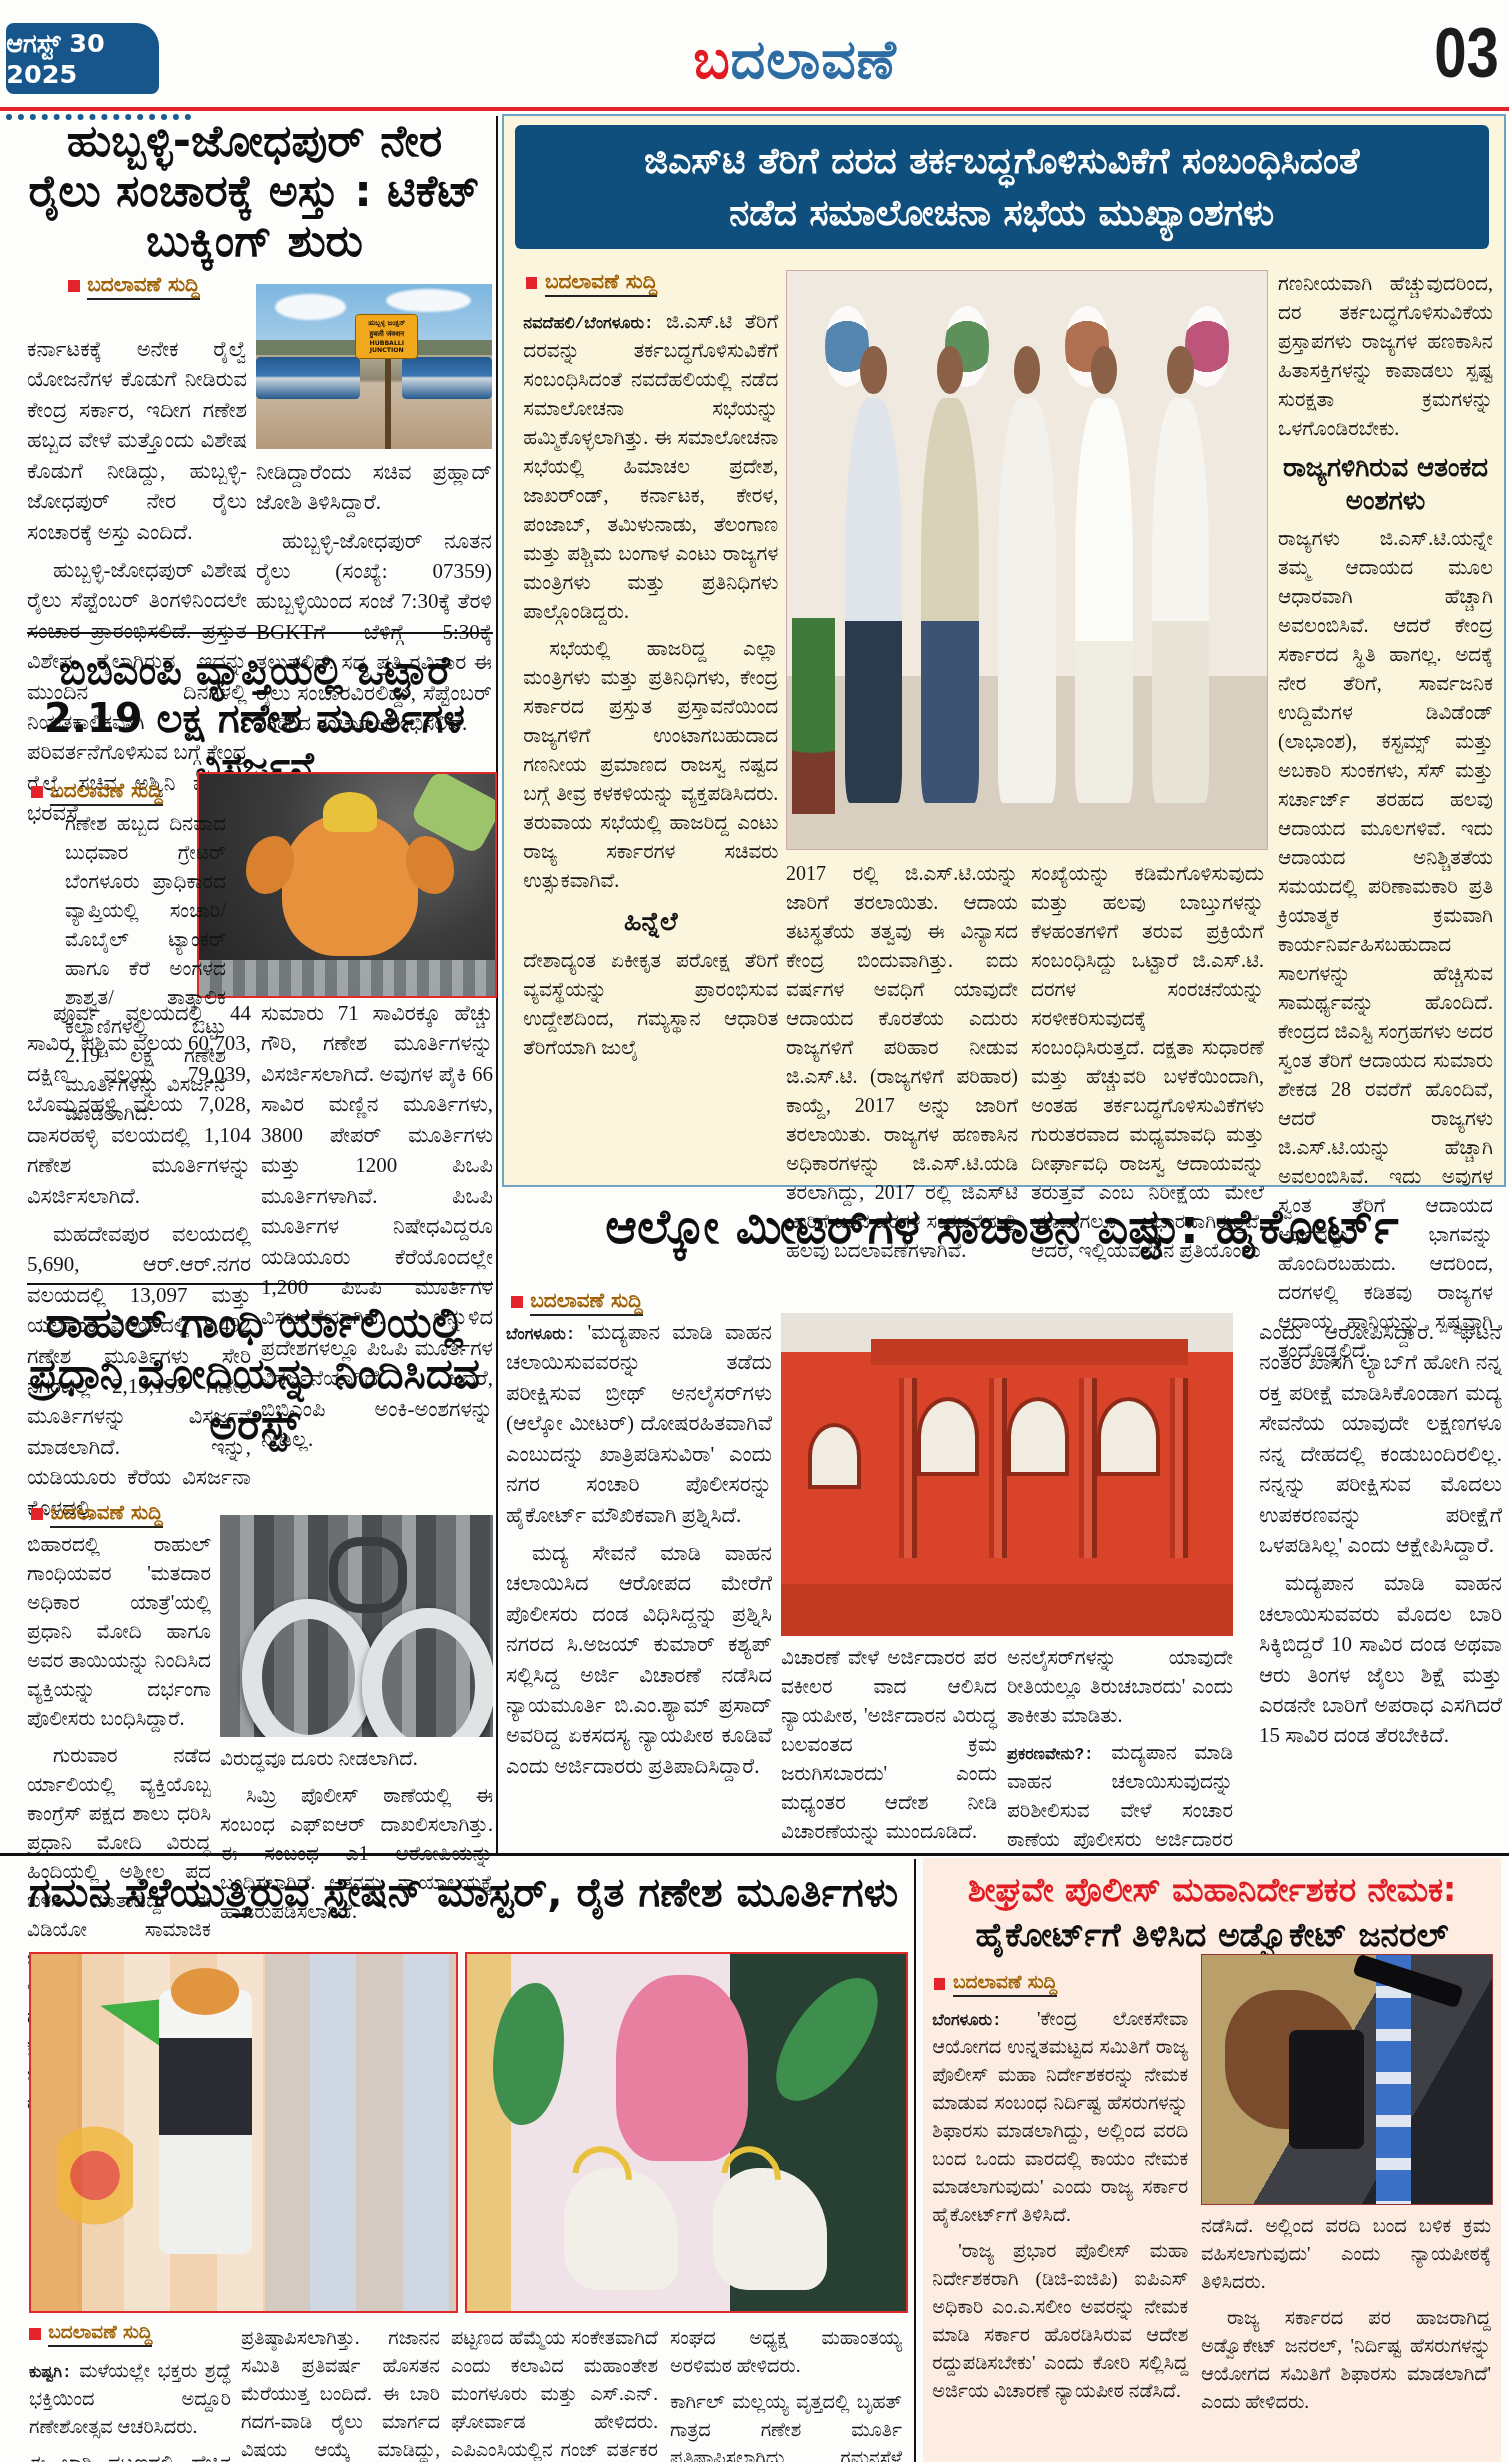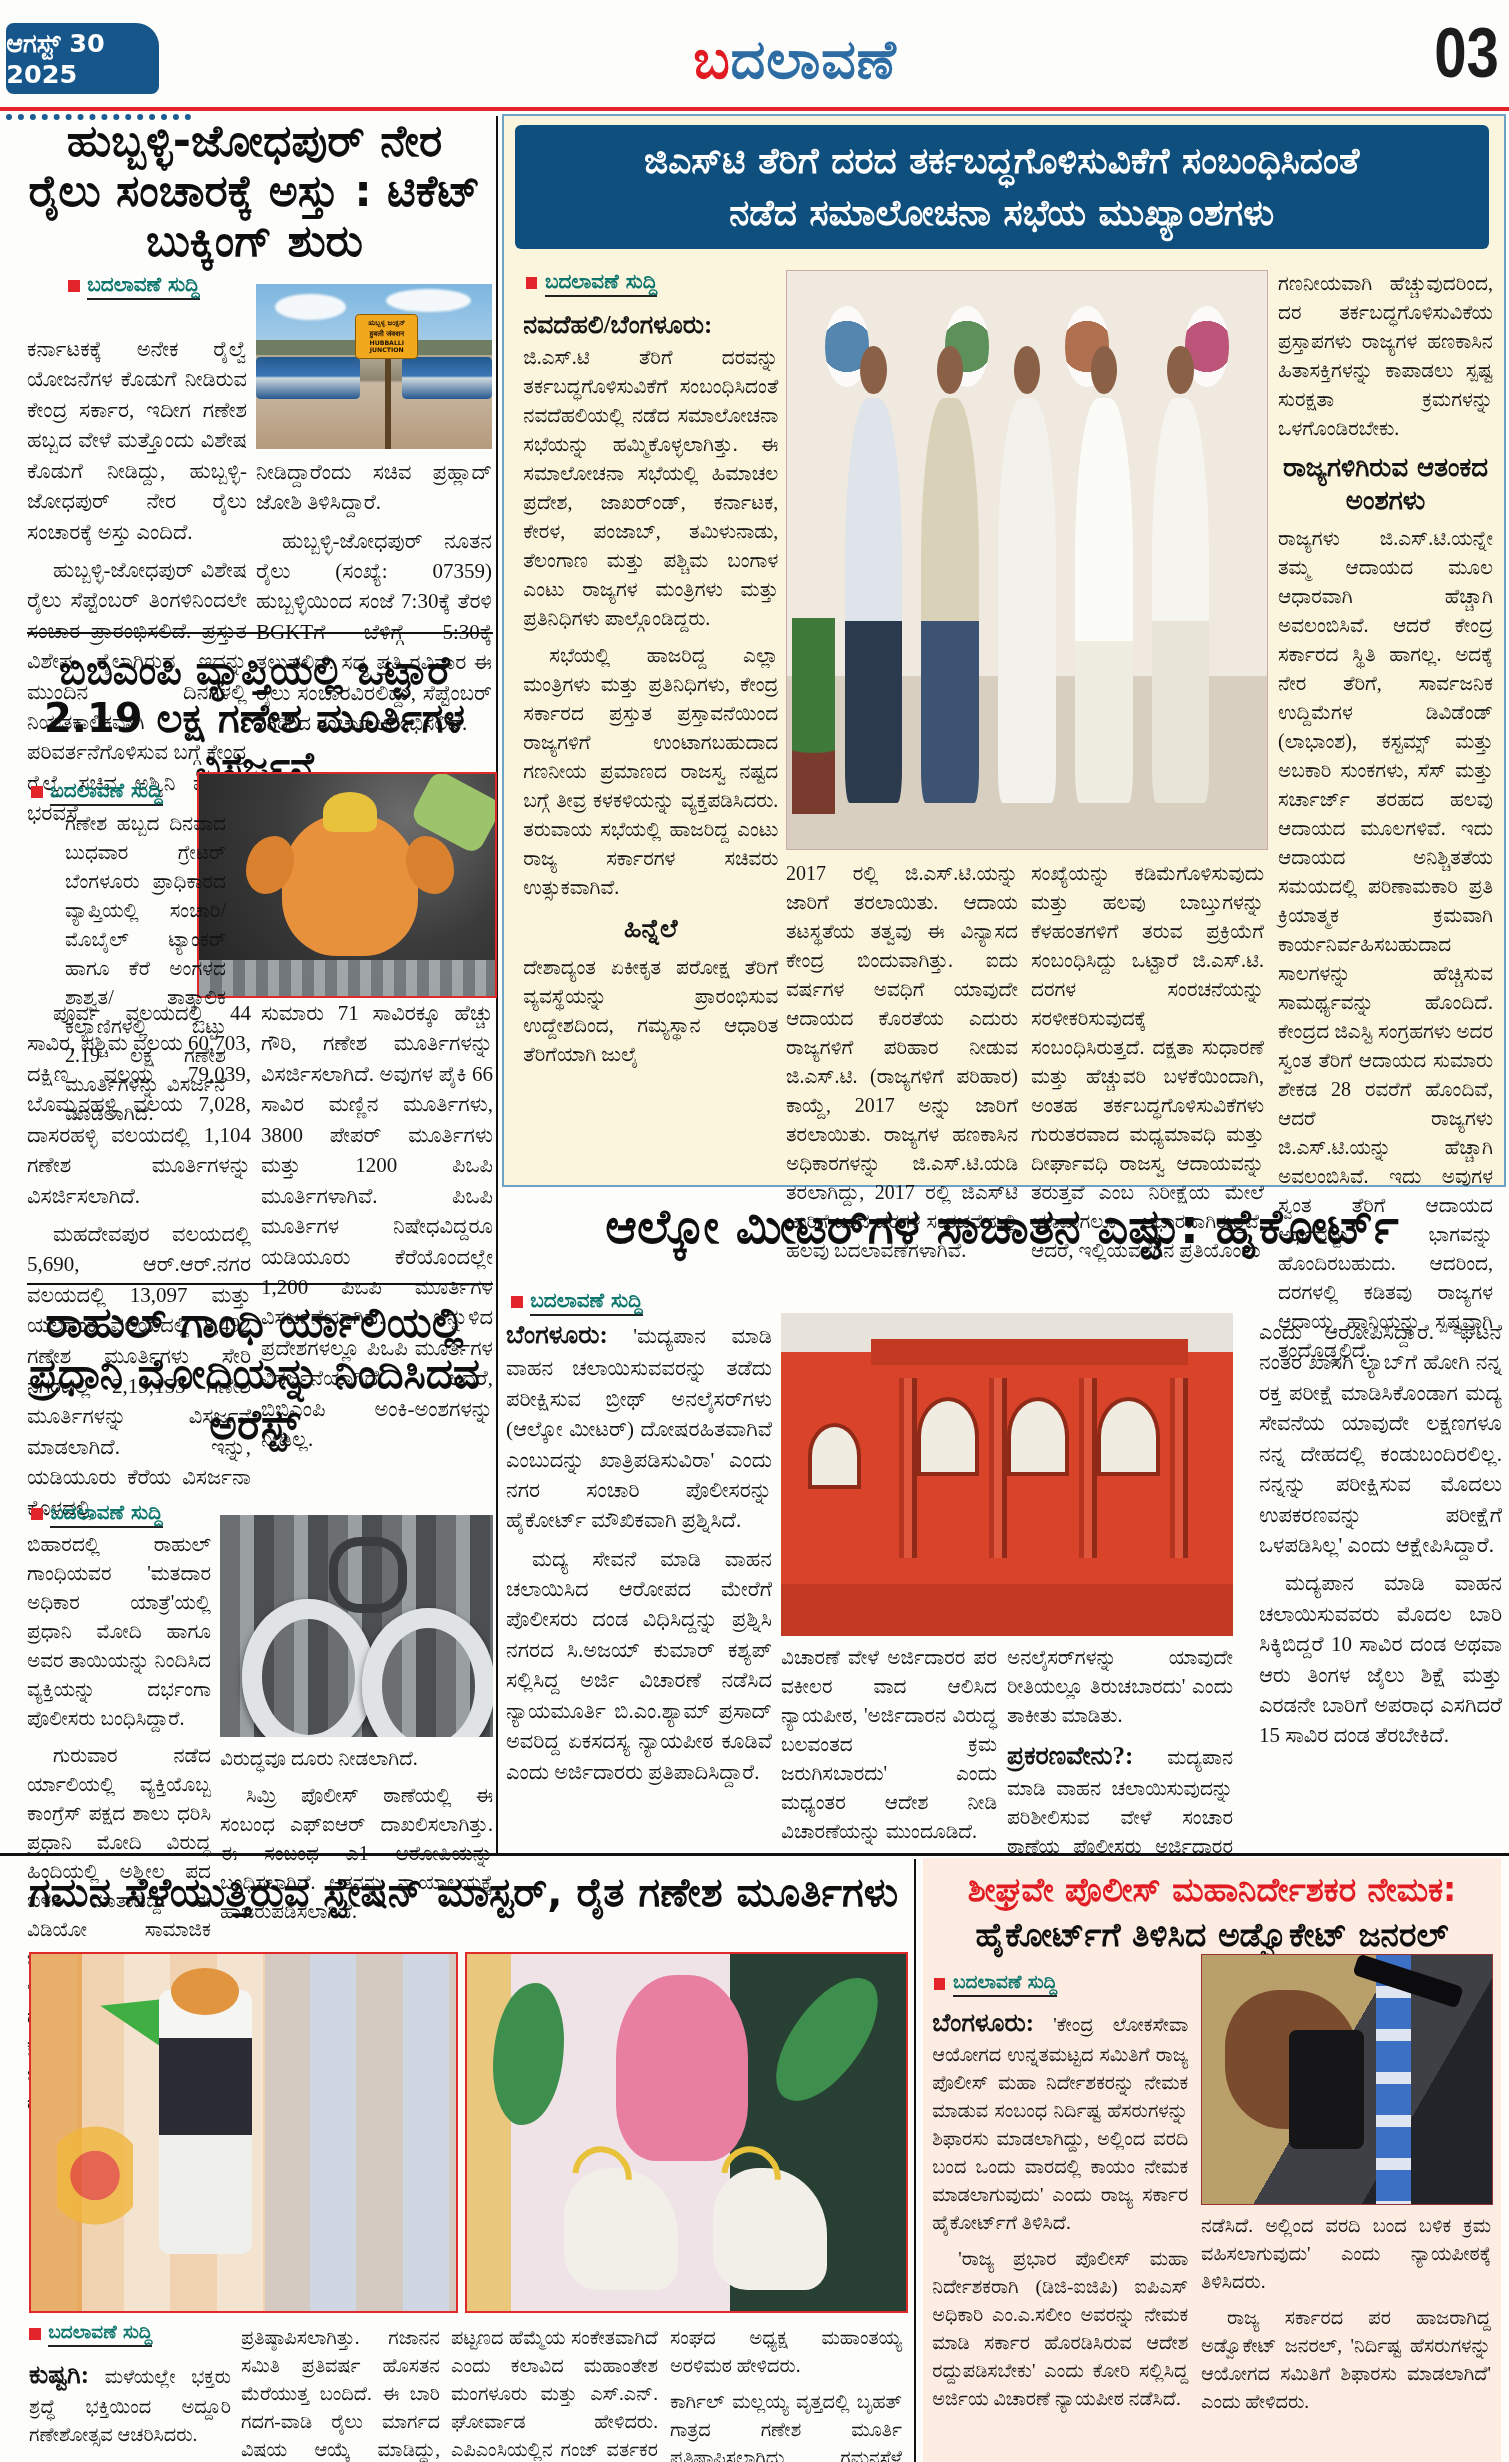--- a/index.html
+++ b/index.html
@@ -13,28 +13,28 @@
   .date-dots{left:6.2px;top:114px;width:185px;border-top:6.2px dotted #1b5d92;height:0;}
   .masthead{left:0;top:28px;width:100%;text-align:center;font-family:"DejaVu Sans",sans-serif;
     font-weight:800;font-size:54px;letter-spacing:0.8px;padding-left:40px;}
   .masthead .m1{color:#e11b22;}
   .masthead .m2{color:#2e6da4;}
   .page-num{right:10.8px;top:12.4px;font-family:"Liberation Sans",sans-serif;font-weight:700;
     font-size:71px;color:#1c1c1c;transform:scaleX(.82);transform-origin:right;}
   .red-rule{left:0;top:107px;width:100%;height:3.9px;background:#e3242b;}
   
   .hl{font-family:"DejaVu Sans",sans-serif;font-weight:800;color:#0f0f0f;text-align:center;}
-  .byline{font-family:"DejaVu Sans",sans-serif;font-weight:700;font-size:20px;color:#0f766e;
+  .byline{font-family:"DejaVu Sans",sans-serif;font-weight:700;font-size:20px;color:#a16207;
     display:flex;align-items:center;gap:7.7px;}
   .byline .sq{width:11.6px;height:11.6px;background:#e3242b;display:inline-block;flex:0 0 auto;}
   .byline .bl-txt{border-bottom:2.3px solid #222;padding-bottom:2.3px;}
   .txt{font-size:20px;line-height:1.45;text-align:justify;color:#141414;}
   .txt p{margin:0 0 7.7px 0;text-indent:26px;}
   .txt p.noind{text-indent:0;}
-  .dl{font-weight:700;font-family:Liberation Serif, serif;font-size:25px;}
+  .dl{font-weight:700;font-family:Liberation Mono, monospace;font-size:16px;}
   .subhead{font-family:"DejaVu Sans",sans-serif;font-weight:800;text-align:center;margin:6.2px 0;}
   .vsep{background:#111;}
   .hsep{background:#111;}
   .photo{overflow:hidden;}
   .rframe{border:2.3px solid #e02a2a;}
   
   .ph-train{background:linear-gradient(180deg,#7db6e0 0%,#a7cde8 38%,#b9b29a 40%,#8d8570 58%,#c9b9a2 60%,#b59a7d 100%);}
   .ph-train .cloud{position:absolute;background:#f4f8fb;border-radius:50%;filter:blur(0.8px);}
   .ph-train .shed{position:absolute;left:0;top:34%;width:100%;height:9%;background:#6f7d62;}
   .ph-train .coach{position:absolute;top:44%;height:26%;background:linear-gradient(180deg,#25598f 0%,#3a77b5 45%,#cfd8de 50%,#25598f 100%);border-radius:4.6px;}

